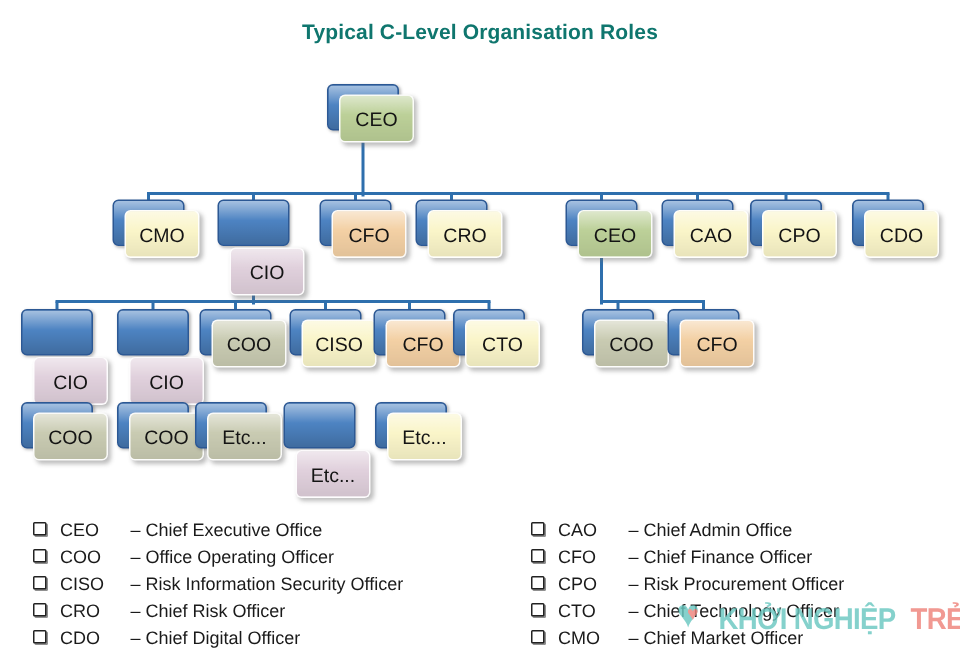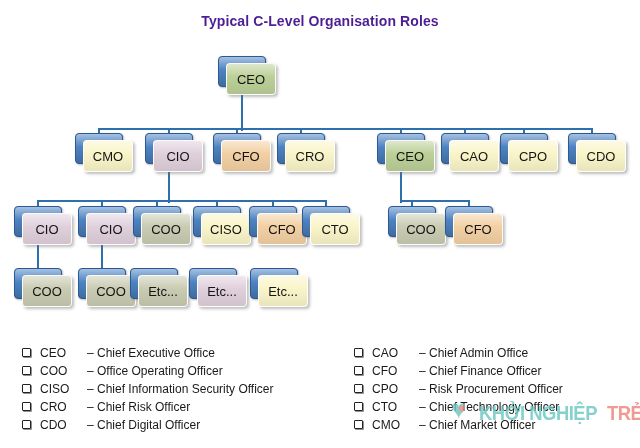--- a/index.html
+++ b/index.html
@@ -5,21 +5,21 @@
   * { box-sizing: border-box; margin: 0; padding: 0; }
   html, body { width: 640px; height: 448px; }
   body {
     background: #ffffff;
     font-family: "Liberation Sans", sans-serif;
     position: relative;
     overflow: hidden;
   }
   .title {
     position: absolute; top: 13px; left: 0; width: 640px;
-    text-align: center; font-size: 14px; font-weight: bold; color: #4c1d95;
+    text-align: center; font-size: 14px; font-weight: bold; color: #0f766e;
     letter-spacing: 0.1px;
   }
   #chart { position: absolute; left: 0; top: 0; width: 640px; height: 340px; }
   .line { position: absolute; background: var(--connector); z-index: 1; }
   .node { position: absolute; width: 60px; height: 41px; z-index: 2; }
   .back {
     position: absolute; left: 0; top: 0; width: 48px; height: 31px;
     border-radius: 4px;
     background-color: var(--back-blue);
     background-image: linear-gradient(180deg, rgba(255,255,255,.5), rgba(255,255,255,0) 45%, rgba(0,0,0,.18));
@@ -28,21 +28,21 @@
   }
   .front {
     position: absolute; left: 8px; top: 7px; width: 50px; height: 32px;
     border-radius: 4px;
     border: 1px solid rgba(255,255,255,.92);
     display: flex; align-items: center; justify-content: center;
     background-image: linear-gradient(180deg, rgba(255,255,255,.5), rgba(255,255,255,0) 42%, rgba(0,0,0,.07));
     box-shadow: 2px 2px 3px rgba(110,110,110,.45);
   }
   .front--cream  { background-color: var(--cream); }
-  .front--pink   { background-color: var(--pink); }
+  .front--pink   { background-color: var(--pink); margin-top: 25px; }
   .front--orange { background-color: var(--orange); }
   .front--green  { background-color: var(--green); }
   .front--sage   { background-color: var(--sage); }
   .lbl { font-size: 13px; color: #141414; }
   .legend { position: absolute; top: 346px; display: flex; flex-direction: column; gap: 5px; }
   #legend-left  { left: 22px; }
   #legend-right { left: 354px; }
   .legend-row { display: flex; align-items: center; font-size: 12px; color: #1a1a1a; height: 13px; white-space: nowrap; }
   .lg-check {
     width: 9px; height: 9px; border: 1.4px solid #222; border-radius: 1px;
@@ -236,21 +236,21 @@
       <span class="lg-desc">– Chief Executive Office</span>
     </div>
     <div class="legend-row">
       <span class="lg-check"></span>
       <span class="lg-acro">COO</span>
       <span class="lg-desc">– Office Operating Officer</span>
     </div>
     <div class="legend-row">
       <span class="lg-check"></span>
       <span class="lg-acro">CISO</span>
-      <span class="lg-desc">– Chief Information Security Officer</span>
+      <span class="lg-desc">– Risk Information Security Officer</span>
     </div>
     <div class="legend-row">
       <span class="lg-check"></span>
       <span class="lg-acro">CRO</span>
       <span class="lg-desc">– Chief Risk Officer</span>
     </div>
     <div class="legend-row">
       <span class="lg-check"></span>
       <span class="lg-acro">CDO</span>
       <span class="lg-desc">– Chief Digital Officer</span>

